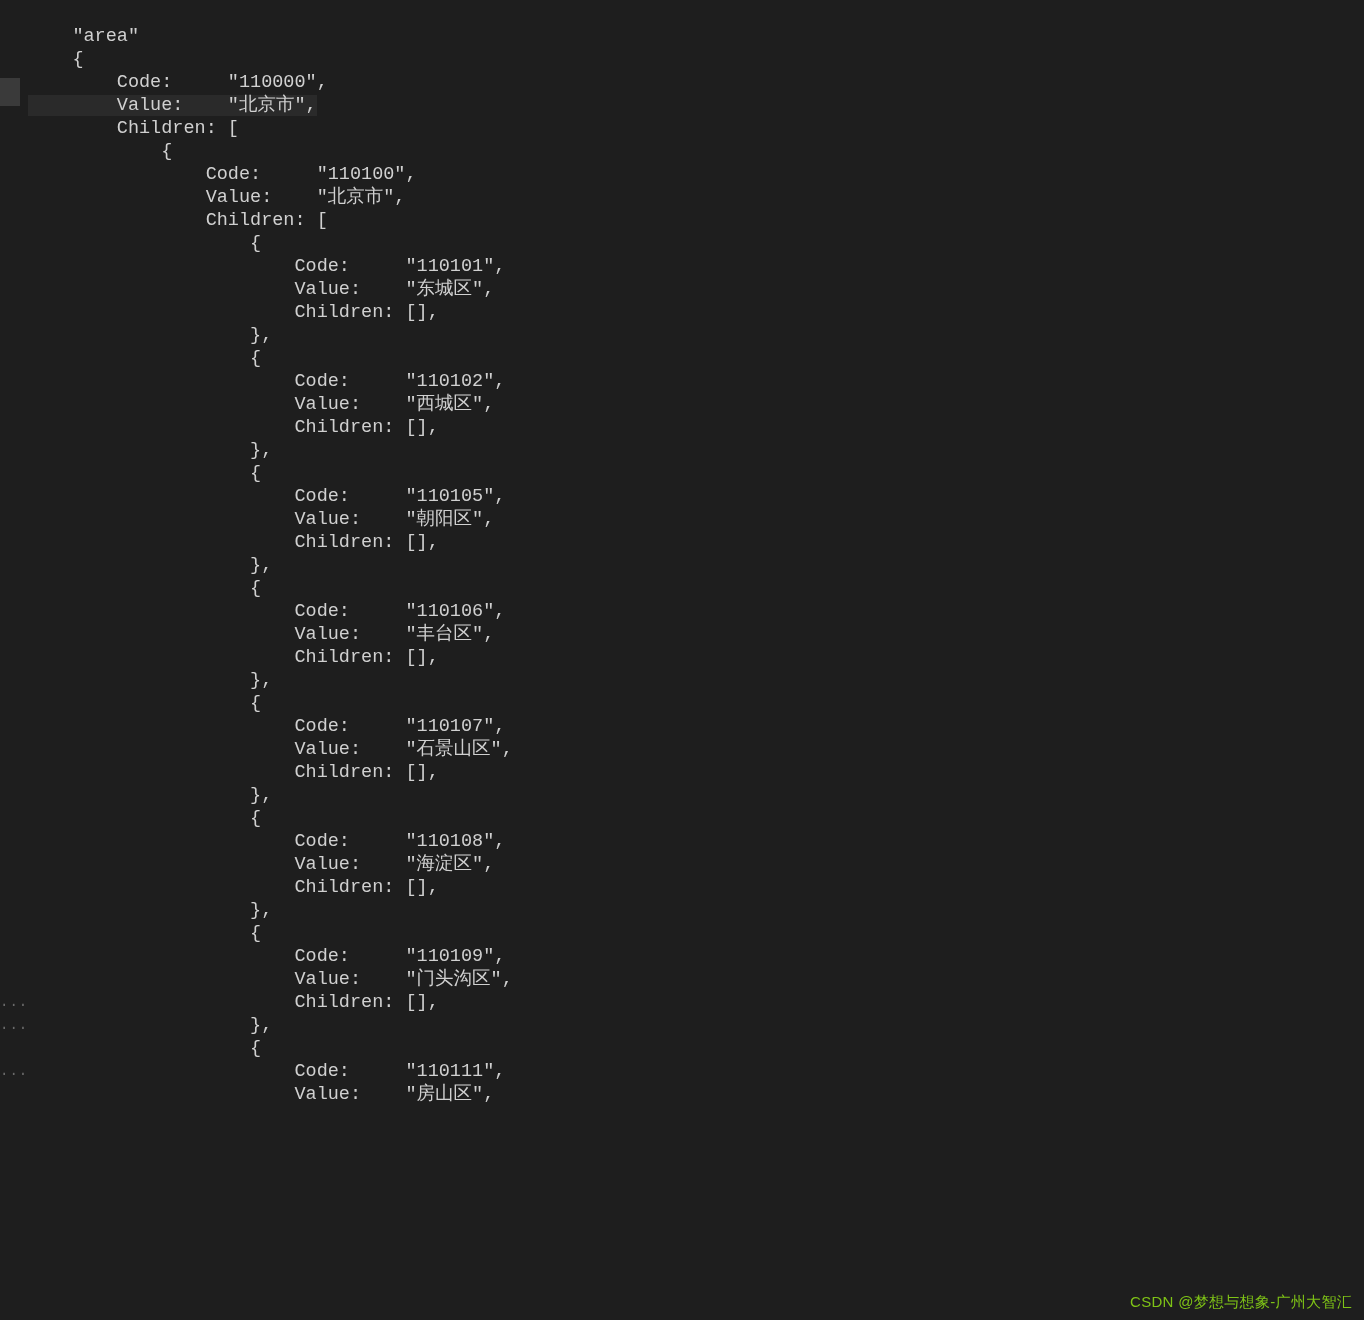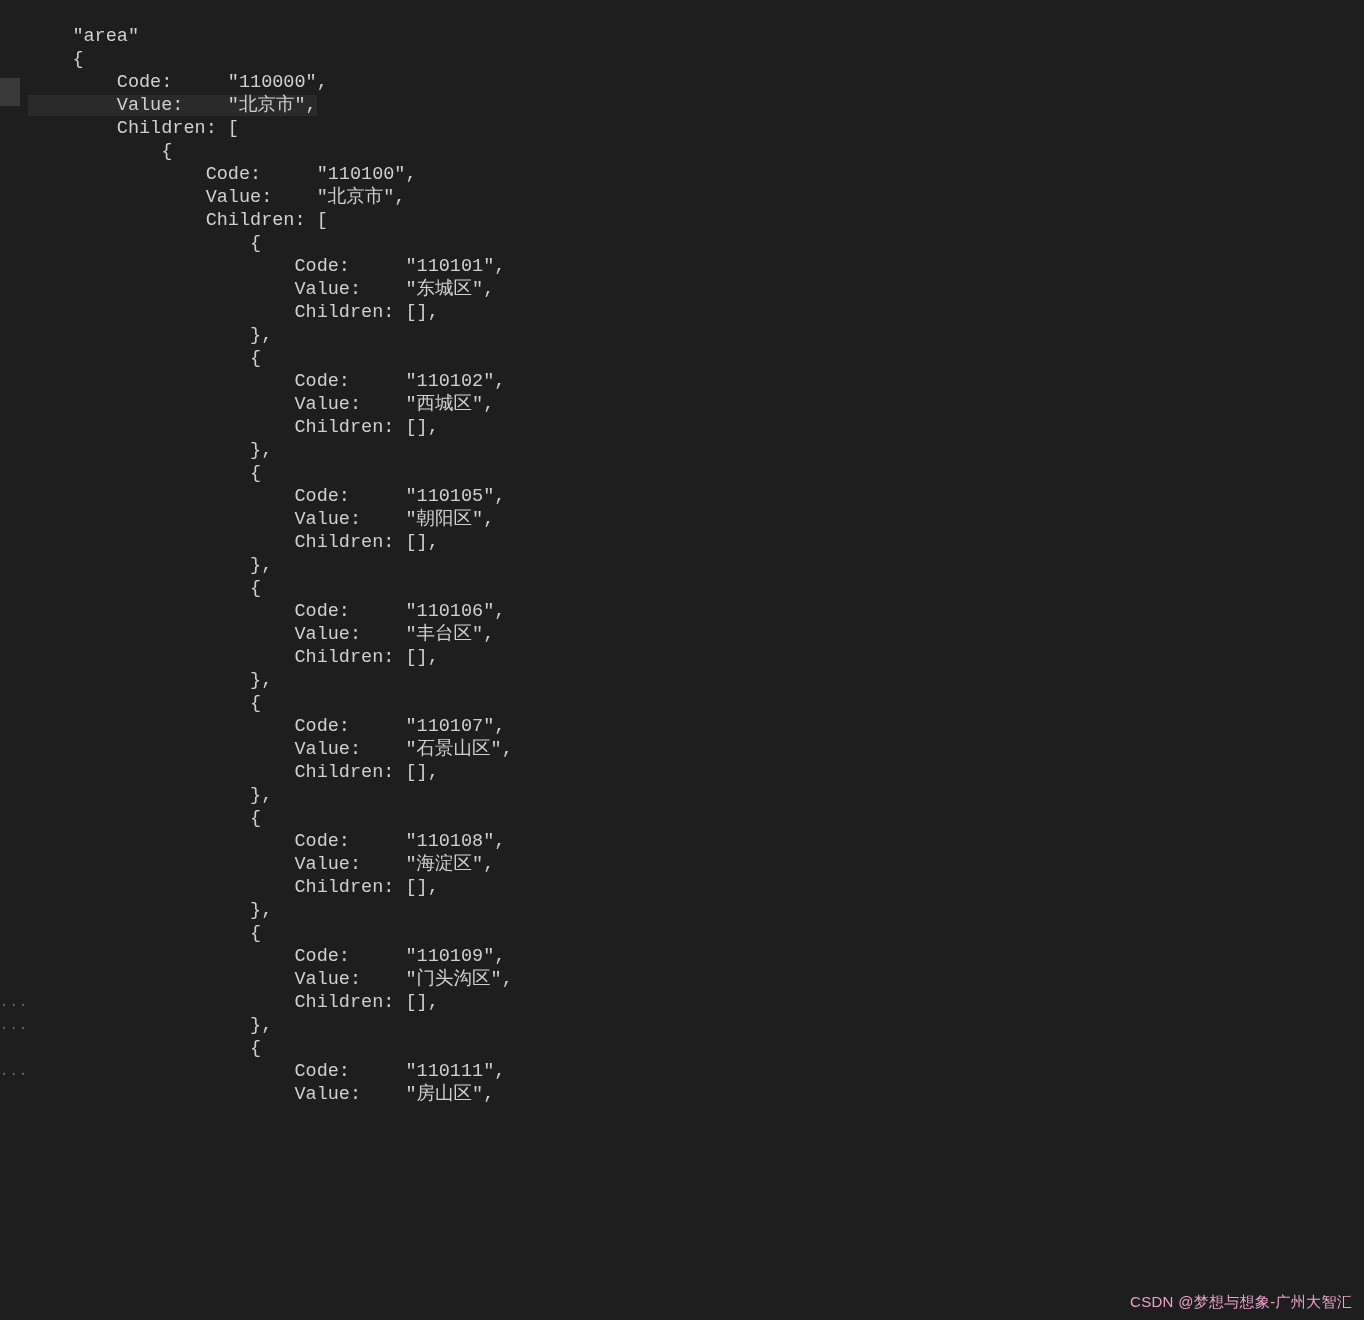--- a/index.html
+++ b/index.html
@@ -50,21 +50,21 @@
     line-height: 23px;
     position: relative;
   }
   .code .cursor-line {
     background: #2a2a2a;
   }
   .watermark {
     position: absolute;
     right: 12px;
     bottom: 8px;
-    color: #f9a8d4;
+    color: #84cc16;
     font-family: -apple-system, "PingFang SC", "Microsoft YaHei", sans-serif;
     font-size: 15px;
     letter-spacing: 0.3px;
     opacity: 0.95;
   }
 </style>
 </head>
 <body>
 
 <div class="editor">

